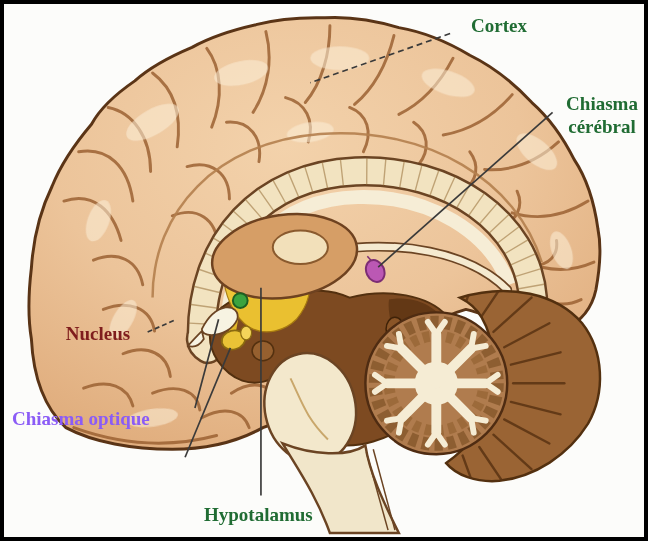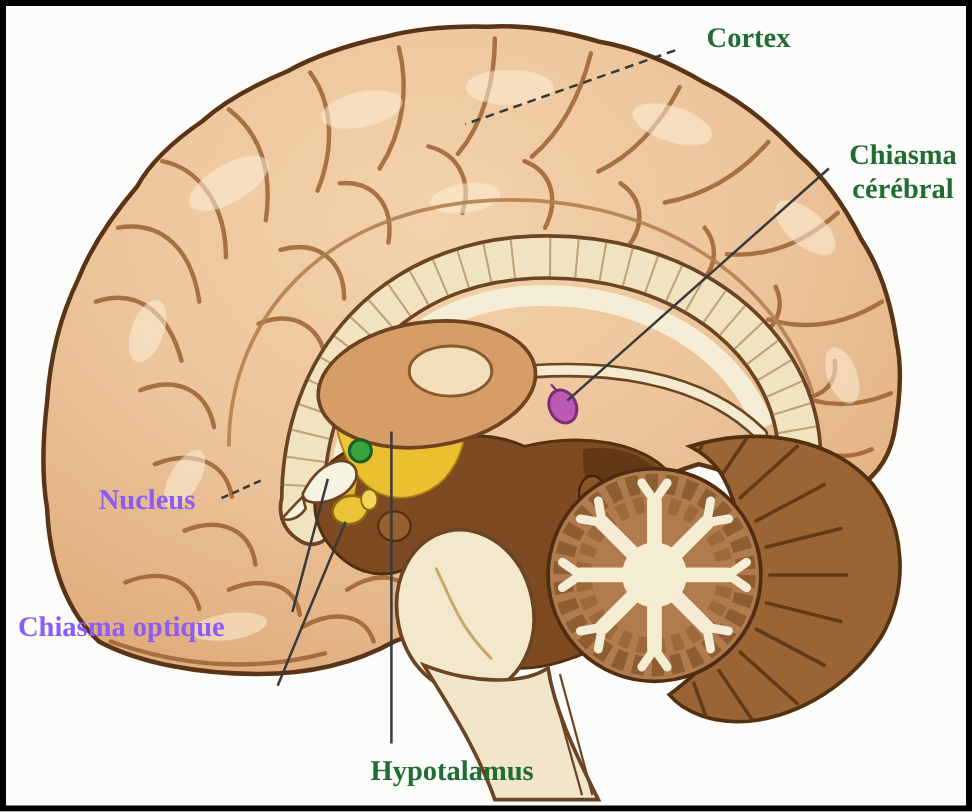--- a/index.html
+++ b/index.html
@@ -260,26 +260,26 @@
 
   <div class="lbl center" style="left: 440px; top: 10px; width: 110px; color: rgb(32, 108, 51);">
     <span>Cortex</span><br>
   </div>
 
   <div class="lbl center" style="left: 543px; top: 88px; width: 110px; color: rgb(32, 108, 51);">
     <span>Chiasma</span><br>
     <span>cérébral</span>
   </div>
 
-  <div class="lbl center" style="left: 3px; top: 318px; width: 182px; color: #8b5cf6;">
+  <div class="lbl center" style="left: 3px; top: 318px; width: 182px; color: #7f1d1d;">
     <span>Nucleus</span><br>
   </div>
 
   <div class="lbl" style="left: 8px; top: 403px; color: #8b5cf6;">
     <span>Chiasma optique</span>
   </div>
 
 
-  <div class="lbl" style="left: 200px; top: 499px; color: rgb(32, 108, 51); margin-left: 43px;">
+  <div class="lbl" style="left: 200px; top: 499px; color: rgb(32, 108, 51);">
     <span>Hypotalamus</span>
   </div>
 
 </div>
 
 </body></html>

